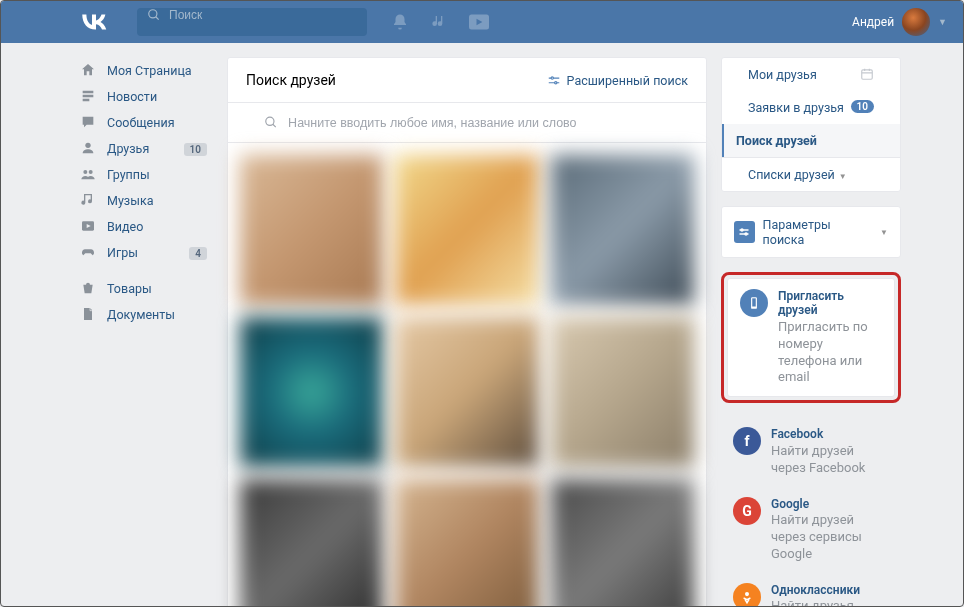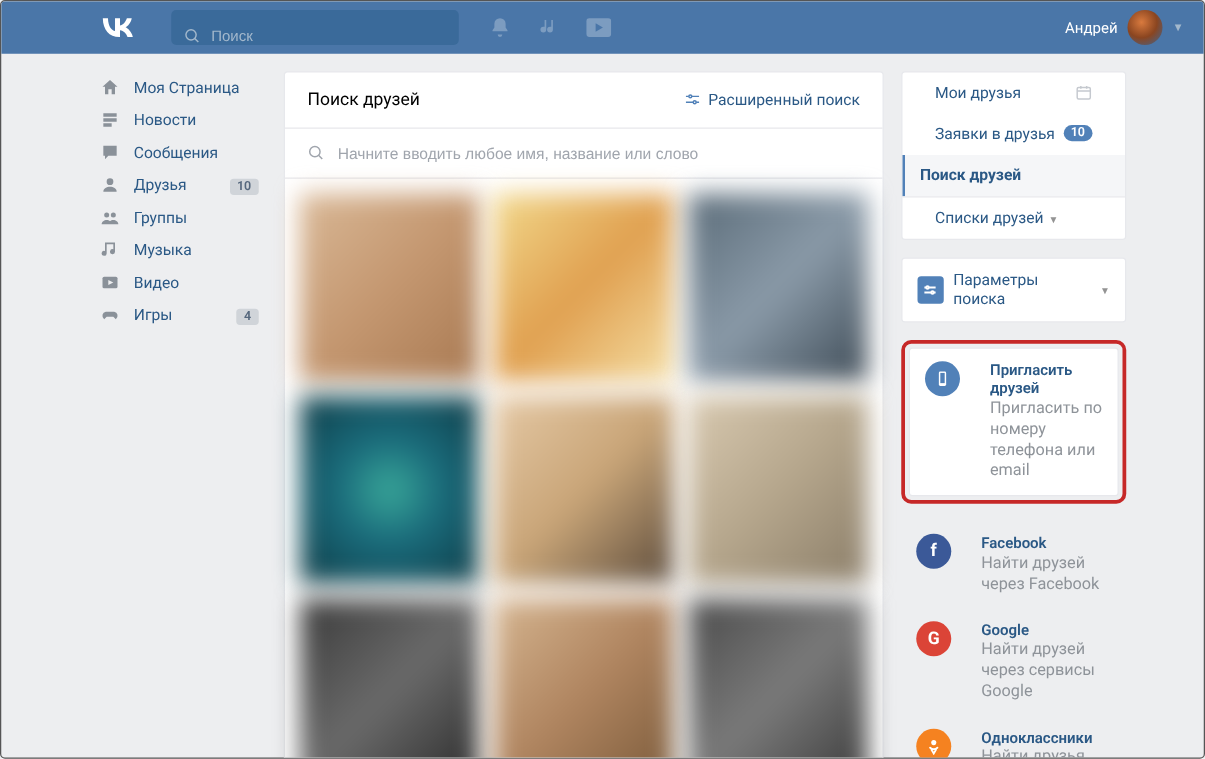--- a/index.html
+++ b/index.html
@@ -1,61 +1,61 @@
 <!DOCTYPE html>
 <html><head>
 <meta charset="utf-8">
 <style>
 * { margin: 0; padding: 0; box-sizing: border-box; }
 body { font-family: -apple-system, BlinkMacSystemFont, "Segoe UI", Roboto, Helvetica, Arial, sans-serif; background: #edeef0; font-size: 13px; color: #2a5885; width: 964px; height: 607px; overflow: hidden; border: 1px solid #555; border-radius: 4px; }
 
 
 .header { background: #4a76a8; height: 42px; display: flex; align-items: center; padding: 0 16px; }
 .logo { width: 30px; height: 30px; margin-left: 62px; margin-right: 28px; }
-.search-box { background: #3a6a9a; border-radius: 4px; width: 230px; height: 28px; display: flex; align-items: flex-end; padding: 0 10px; color: #a3b8cc; }
+.search-box { background: #3a6a9a; border-radius: 4px; width: 230px; height: 28px; display: flex; align-items: flex-start; padding: 0 10px; color: #a3b8cc; }
 .search-box svg { margin-right: 8px; flex: 0 0 auto; }
 .search-box input { background: transparent; border: none; outline: none; color: #fff; font-size: 12px; width: 100%; }
 .search-box input::placeholder { color: #a3b8cc; }
 .header-icons { display: flex; gap: 22px; margin-left: 24px; color: #3b6899; align-items: center; }
 .header-right { margin-left: auto; display: flex; align-items: center; gap: 8px; color: #fff; font-size: 12px; }
 .avatar-head { width: 28px; height: 28px; border-radius: 50%; background: radial-gradient(circle at 40% 35%, #d97a3e 0%, #8a4520 50%, #3b6899 100%); }
 .chev-down { font-size: 9px; color: #a3b8cc; }
 
 
 .page { display: flex; padding: 14px 0 0 0; gap: 14px; justify-content: center; }
 .left-nav { width: 150px; padding-left: 10px; }
 .nav-item { display: flex; align-items: flex-end; gap: 10px; padding: 5px 6px; color: #2a5885; font-size: 12.5px; cursor: pointer; border-radius: 3px; }
 .nav-icon { width: 18px; display: flex; justify-content: center; color: #828a99; }
 .nav-badge { margin-left: auto; background: #d0d4d9; color: #55677d; font-size: 10px; font-weight: 600; padding: 1px 6px; border-radius: 3px; }
 .nav-sep { height: 10px; }
 
 .center { width: 480px; background: #fff; border: 1px solid #e7e8ec; border-radius: 3px; }
 .center-head { display: flex; justify-content: space-between; align-items: center; padding: 14px 18px; border-bottom: 1px solid #e7e8ec; }
 .center-title { font-size: 14px; font-weight: 400; color: #000; }
-.adv-search { display: flex; align-items: center; gap: 6px; color: #2a5885; font-size: 12.5px; cursor: pointer; }
-.center-search { display: flex; align-items: flex-end; gap: 10px; padding: 12px 18px; color: #828a99; border-bottom: 1px solid #e7e8ec; }
+.adv-search { display: flex; align-items: flex-end; gap: 6px; color: #2a5885; font-size: 12.5px; cursor: pointer; }
+.center-search { display: flex; align-items: flex-end; gap: 10px; padding: 12px 36px; color: #828a99; border-bottom: 1px solid #e7e8ec; }
 .center-search input { border: none; outline: none; font-size: 12.5px; width: 100%; }
 .center-search input::placeholder { color: #a0a5ad; }
 .grid { display: grid; grid-template-columns: repeat(3, 1fr); gap: 12px; padding: 12px; }
 .tile { height: 150px; border-radius: 3px; filter: blur(10px); }
 
 .right { width: 180px; display: flex; flex-direction: column; gap: 14px; }
 .panel { background: #fff; border: 1px solid #e7e8ec; border-radius: 3px; }
 .tab { display: flex; align-items: flex-start; justify-content: space-between; padding: 9px 26px; font-size: 12.5px; color: #2a5885; cursor: pointer; }
 .tab.active { border-left: 2px solid #5181b8; font-weight: 700; background: #f5f6f8; padding-left: 12px; }
 .tab-sep { border-top: 1px solid #e7e8ec; }
 .pill { background: #5181b8; color: #fff; font-size: 10px; font-weight: 600; padding: 1px 6px; border-radius: 8px; }
 .dd-arrow { font-size: 8px; color: #939393; margin-left: 4px; }
 .cal-icon { color: #c5c9cf; }
 
 .params-head { display: flex; align-items: center; gap: 8px; padding: 10px 12px; font-size: 12.5px; color: #2a5885; cursor: pointer; }
 .params-btn { width: 22px; height: 22px; background: #5181b8; border-radius: 3px; display: flex; align-items: center; justify-content: center; color: #fff; }
 
 .highlight { border: 3px solid #c62828; border-radius: 8px; padding: 3px; }
-.import-item { display: flex; align-items: flex-start; gap: 24px; padding: 10px 12px; cursor: pointer; }
+.import-item { display: flex; align-items: flex-start; gap: 10px; padding: 10px 12px; cursor: pointer; }
 .import-icon { width: 28px; height: 28px; border-radius: 50%; flex: 0 0 auto; display: flex; align-items: center; justify-content: center; color: #fff; font-weight: 700; font-size: 14px; }
 .import-text .t1 { font-size: 12px; color: #2a5885; font-weight: 600; line-height: 1.2; }
 .import-text .t2 { font-size: 13px; color: #8e9399; line-height: 1.3; margin-top: 1px; }
 </style>
 </head>
 <body>
 
 <div class="header">
   <svg class="logo" viewBox="0 0 24 24" fill="#fff">
       <path d="M13.2 18c-6.5 0-10.5-4.5-10.6-12h3.3c.1 5.5 2.6 7.8 4.5 8.3V6h3.2v4.7c1.8-.2 3.7-2.4 4.4-4.7h3.1c-.5 2.9-2.5 5-3.9 5.9 1.4.7 3.7 2.6 4.6 6.1h-3.4c-.7-2.3-2.4-4-4.8-4.3V18h-.4z"></path>
@@ -157,20 +157,39 @@
               <path d="M7 8h10a5 5 0 012 9l-3-3h-8l-3 3a5 5 0 012-9z"></path>
               <circle cx="16" cy="12" r="1"></circle>
               <path d="M8 10v4M6 12h4"></path>
             </svg>
           </span>
           <span>Игры</span>
           <span class="nav-badge">4</span>
         </div>
       </div>
     <div class="nav-sep"></div>
+    <div id="nav2">
+        <div class="nav-item">
+          <span class="nav-icon">
+            <svg width="16" height="16" viewBox="0 0 24 24" fill="#8a9199">
+              <path d="M5 7h14l-2 13H7zM9 7a3 3 0 016 0"></path>
+            </svg>
+          </span>
+          <span>Товары</span>
+        </div>
+        <div class="nav-item">
+          <span class="nav-icon">
+            <svg width="16" height="16" viewBox="0 0 24 24" fill="#8a9199">
+              <path d="M6 3h9l3 3v15H6z"></path>
+              <path d="M15 3v4h4" fill="none" stroke="#edeef0"></path>
+            </svg>
+          </span>
+          <span>Документы</span>
+        </div>
+      </div>
   </div>
 
   <div class="center">
     <div class="center-head">
       <div class="center-title">Поиск друзей</div>
       <div class="adv-search">
         <svg width="14" height="14" viewBox="0 0 24 24" fill="none" stroke="#5181b8" stroke-width="2">
             <line x1="3" y1="7" x2="21" y2="7"></line>
             <line x1="3" y1="15" x2="21" y2="15"></line>
             <circle cx="9" cy="7" r="2" fill="#fff"></circle>

